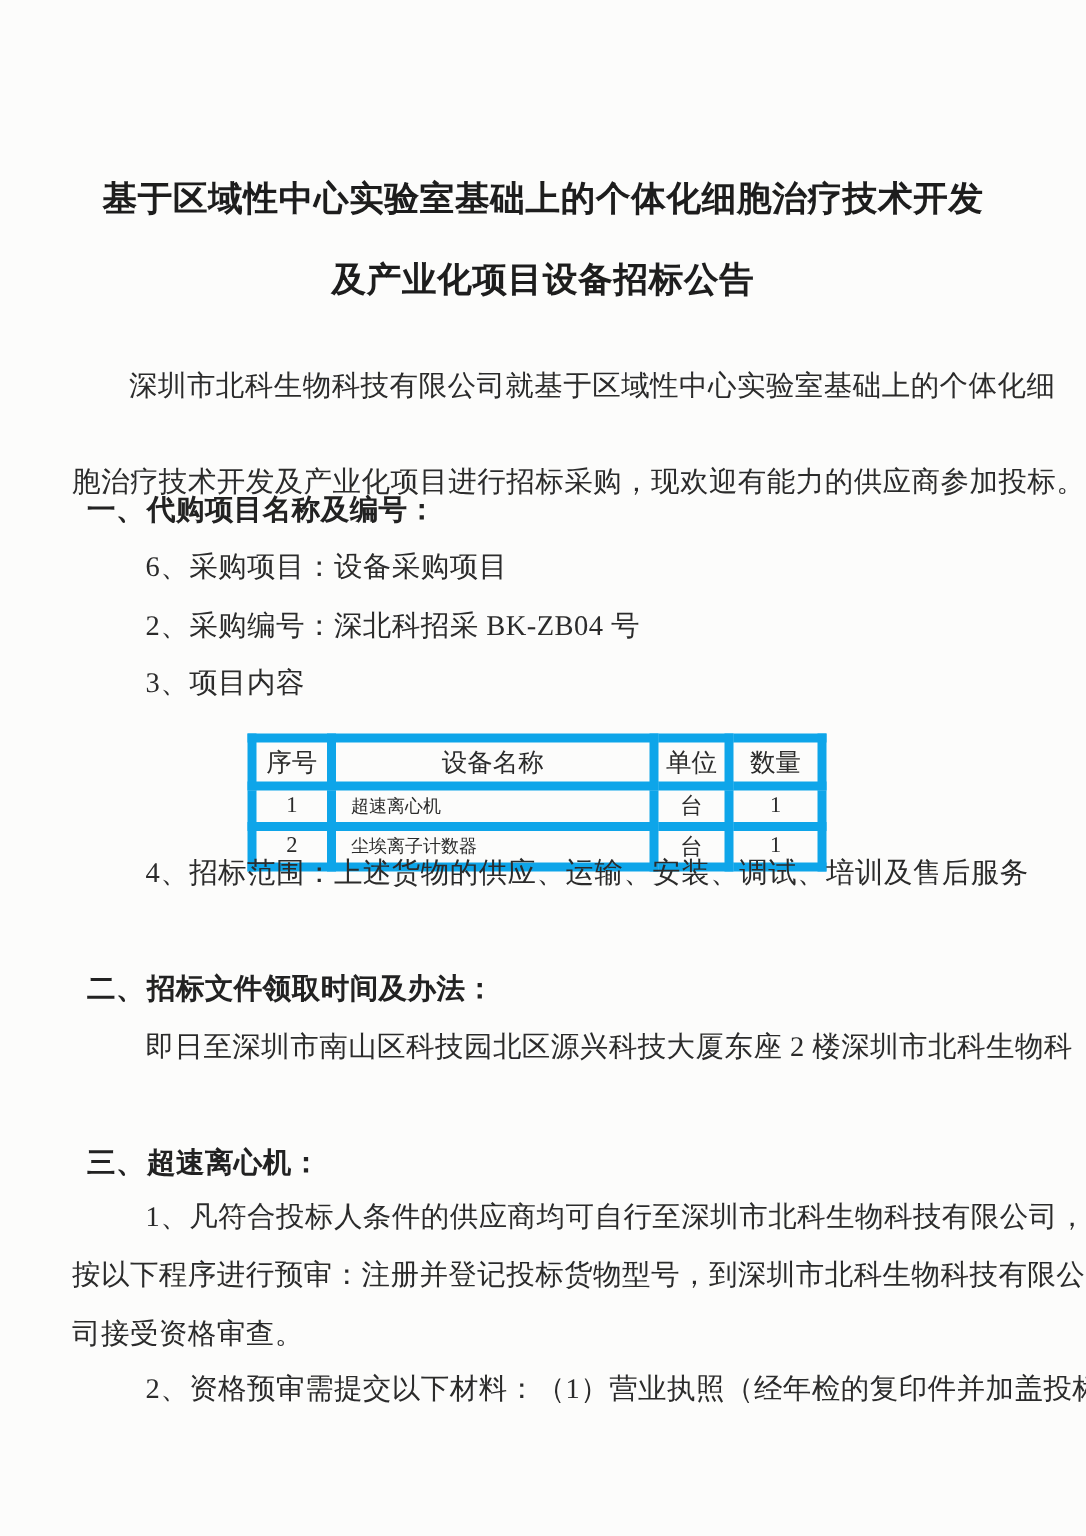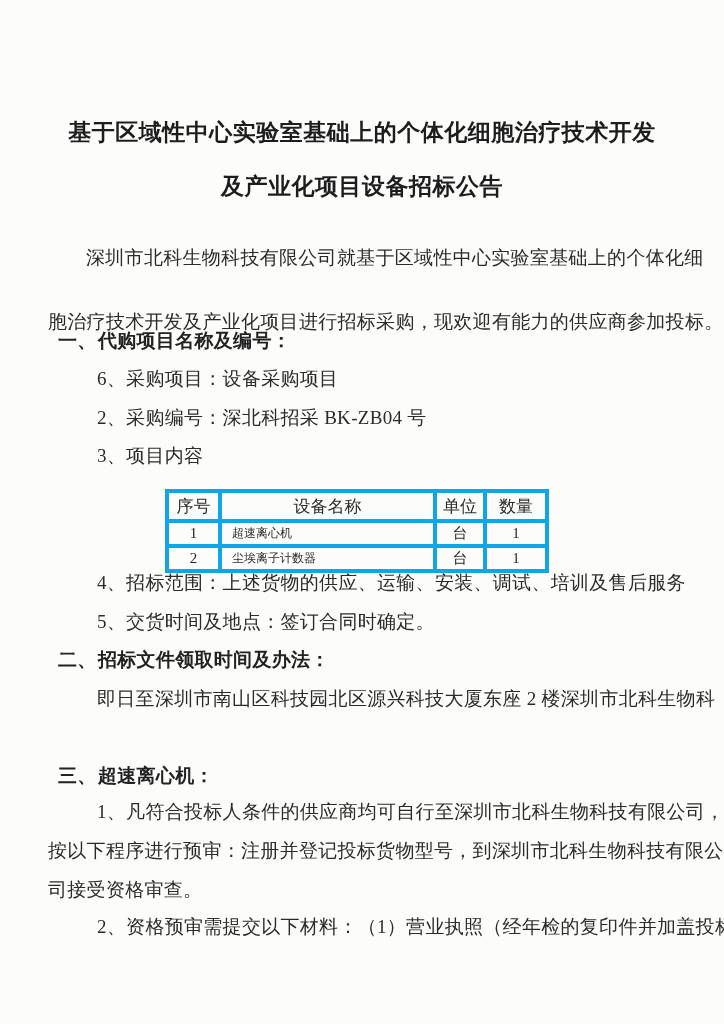--- a/index.html
+++ b/index.html
@@ -49,21 +49,21 @@
     width: 40px;
     flex: 0 0 40px;
   }
   table.equip-table {
     border-collapse: collapse;
     table-layout: fixed;
     background: transparent;
   }
   table.equip-table th,
   table.equip-table td {
-    border: 4px solid #0ea5e9;
+    border: 6px solid #0ea5e9;
     text-align: center;
     padding: 0;
     font-weight: 400;
     color: #2b2b2b;
     overflow: hidden;
     white-space: nowrap;
   }
   table.equip-table th {
     font-size: 17px;
     height: 26px;
@@ -132,21 +132,20 @@
       <tr>
         <td>2</td>
         <td class="name-cell">尘埃离子计数器</td>
         <td>台</td>
         <td>1</td>
       </tr>
     </tbody>
   </table>
 
   <div class="abs bodyline" style="top:568px; left:97px;">4、招标范围：上述货物的供应、运输、安装、调试、培训及售后服务</div>
-  <div class="abs bodyline" style="top:607px; left:97px;">5、交货时间及地点：签订合同时确定。</div>
 
   <div class="abs heading" style="top:645px; left:58px;">
     <span class="num">二、</span>
     <span>招标文件领取时间及办法：</span>
   </div>
 
   <div class="abs bodyline" style="top:684px; left:97px;">即日至深圳市南山区科技园北区源兴科技大厦东座 2 楼深圳市北科生物科</div>
 
   <div class="abs heading" style="top:761px; left:58px;">
     <span class="num">三、</span>

